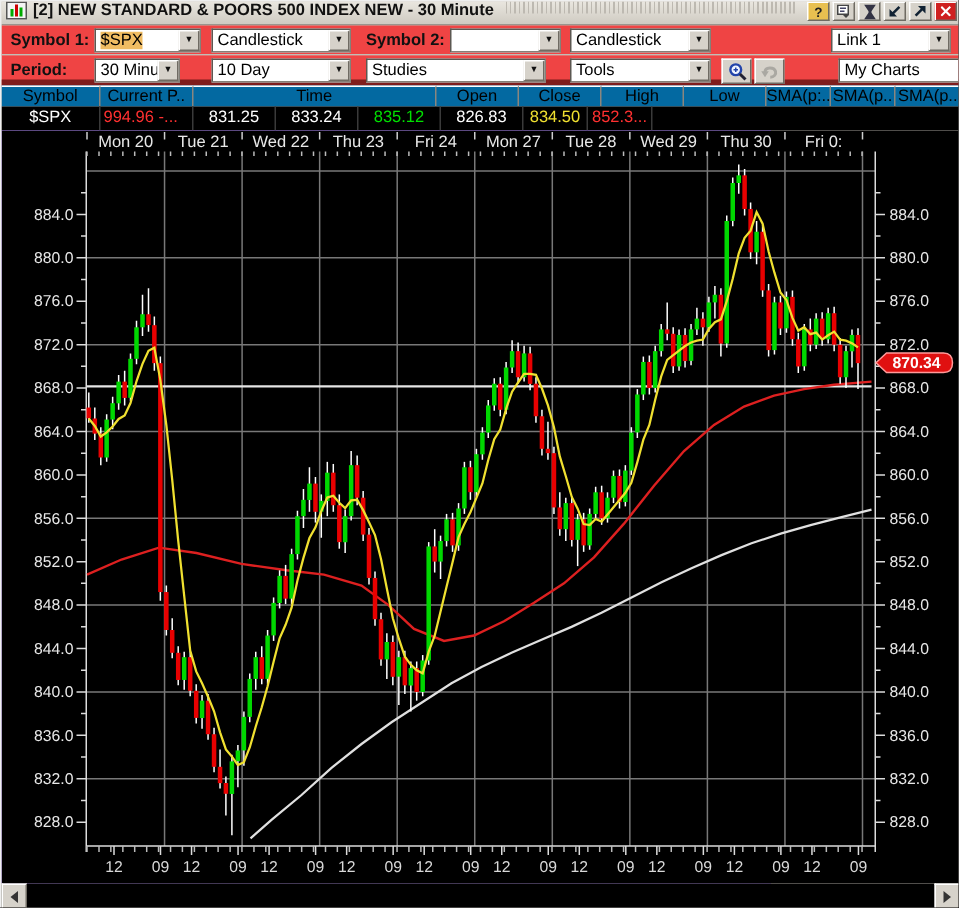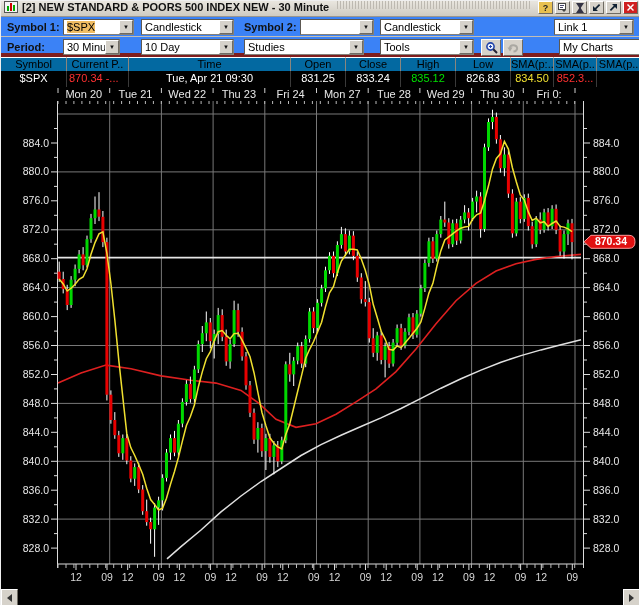--- a/index.html
+++ b/index.html
@@ -15,21 +15,21 @@
   .appicon i{display:block;width:2px;}
   .title-text{font-size:11px;font-weight:bold;color:#111;white-space:nowrap;}
   .title-grip{flex:1;height:8px;margin:0 8px;background:repeating-linear-gradient(90deg,#bdb9b1 0 1px,transparent 1px 3px);}
   .tb-btn{width:15px;height:13px;margin-right:2px;background:#d6d2ca;border:1px solid;
     border-color:#fff #6f6b63 #6f6b63 #fff;display:flex;align-items:center;justify-content:center;
     font-size:9px;font-weight:bold;color:#222;flex:0 0 auto;}
   .tb-btn.help{background:#e8c050;}
   .tb-btn.close{background:#cf2020;color:#fff;}
   .tb-btn svg{display:block;}
   
-  .trow{position:absolute;left:0;width:639px;height:20px;background:#3b82f6;}
+  .trow{position:absolute;left:0;width:639px;height:20px;background:#ef4444;}
   .trow1{top:16px;border-bottom:1px solid #c2beb6;}
   .trow2{top:36px;border-bottom:4px solid #7f1d1d;}
   .tlabel{position:absolute;top:4px;font-size:11px;font-weight:bold;color:#111;}
   .combo{position:absolute;top:2px;height:16px;background:#fff;border:1px solid #848078;
     border-top-color:#5c5852;border-left-color:#5c5852;display:flex;align-items:center;}
   .combo .cval{flex:1;font-size:11px;color:#000;padding:0 3px;white-space:nowrap;overflow:hidden;}
   .combo .cval .sel{background:#f0bc62;}
   .combo .arrowbtn{width:14px;height:14px;background:#d6d2ca;border:1px solid;
     border-color:#fff #6f6b63 #6f6b63 #fff;display:flex;align-items:center;justify-content:center;
     font-size:6px;color:#111;flex:0 0 auto;}
@@ -165,22 +165,21 @@
     <span class="hc" style="width:55px">Open</span>
     <span class="hc" style="width:55px">Close</span>
     <span class="hc" style="width:55px">High</span>
     <span class="hc" style="width:55px">Low</span>
     <span class="hc" style="width:43px">SMA(p:..</span>
     <span class="hc" style="width:43px">SMA(p..</span>
     <span class="hc" style="width:43px;border-right:none">SMA(p..</span>
   </div>
   <div class="qrow">
     <span class="dc" style="width:66px">$SPX</span>
-    <span class="dc" style="width:62px;color:#ff3030;text-align:left;padding-left:2px">870.34 -...</span>
-    <span class="dc" style="width:162px">Tue, Apr 21  09:30</span>
+    <span class="dc" style="width:62px;color:#ff3030;text-align:left;padding-left:2px">994.96 -...</span>
     <span class="dc" style="width:55px">831.25</span>
     <span class="dc" style="width:55px">833.24</span>
     <span class="dc" style="width:55px;color:#00e000">835.12</span>
     <span class="dc" style="width:55px">826.83</span>
     <span class="dc" style="width:43px;color:#f0e030">834.50</span>
     <span class="dc" style="width:43px;color:#ff3030">852.3...</span>
     <span class="dc" style="width:43px;border-right:none"></span>
   </div>
 
   <div class="chartblock" id="chartblock">

